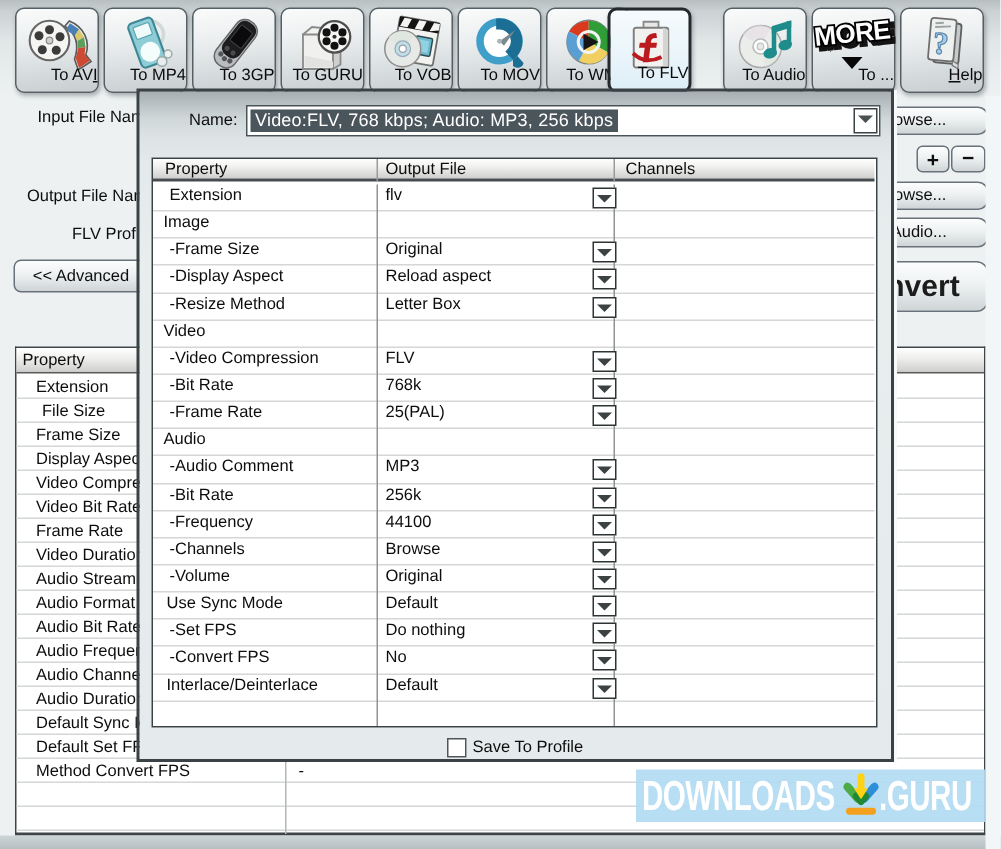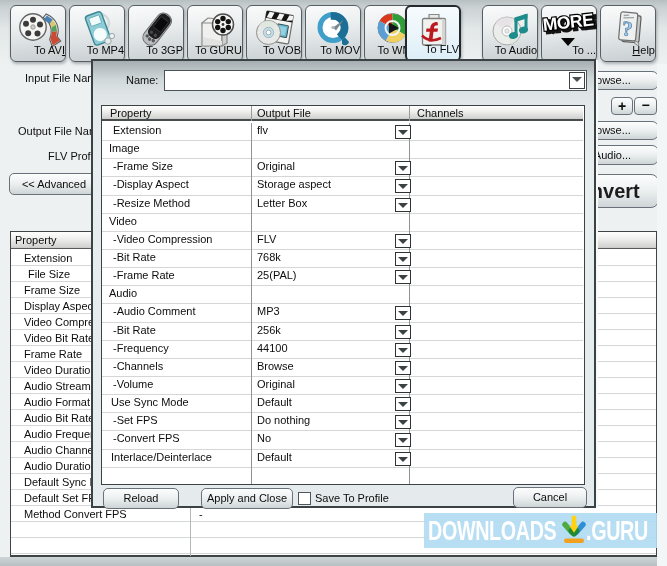--- a/index.html
+++ b/index.html
@@ -226,20 +226,21 @@
 <div class="t" style="left:13px;top:276px">Method Convert FPS</div>
   <div class="vl" style="left:179px;top:18px;height:306px"></div>
   <div class="t" style="left:188px;top:276px">-</div>
 </div>
 <div class="abs" style="left:0;top:557px;width:667px;height:9px;background:linear-gradient(#ced5d7,#b6bfc2)"></div>
 
 <div class="abs" id="dialog" style="left:91px;top:59px;width:505px;height:449px;border:2px solid #3a4246;background:linear-gradient(#a6aeb1 0px,#bdc5c8 10px,#cfd7d9 18px,#dde3e5 30px,#e4eaeb 48px,#e8edee 110px,#e5eaec 449px)">
 
   <div class="t" style="left:33px;top:13px">Name:</div>
   <div class="abs" style="left:71px;top:9px;width:423px;height:21px;background:#fff;border:1px solid #4a5458">
+    <div class="abs" style="left:2px;top:2px;height:15px;background:#4b555c;color:#fff;font-size:12px;letter-spacing:0.15px;line-height:15px;padding:0 3px;white-space:nowrap">Video:FLV, 768 kbps; Audio: MP3, 256 kbps</div>
     <div class="abs" style="right:1px;top:1px;width:16px;height:17px;background:#fff;border:1.5px solid #3a4246">
       <div class="abs" style="left:2px;top:4px;border-left:5.5px solid transparent;border-right:5.5px solid transparent;border-top:5.5px solid #4a5052"></div>
     </div>
   </div>
 
   <div class="abs" id="dtable" style="left:8px;top:44px;width:484px;height:380px;border:1.5px solid #3a4246;background:#fff">
     <div class="abs hdr" style="left:0;top:0;width:481px;height:15px;border-bottom:2px solid #474d4f">
       <div class="t" style="left:8px;top:1px">Property</div>
       <div class="t" style="left:155px;top:1px">Output File</div>
       <div class="t" style="left:315px;top:1px">Channels</div>
@@ -266,21 +267,21 @@
 <div class="hl" style="left:0;top:343px;width:481px;background:#d6d6d6"></div>
 <div class="hl" style="left:0;top:361px;width:481px;background:#d6d6d6"></div>
     <div class="t" style="left:11px;top:18px">Extension</div>
 <div class="t" style="left:155px;top:18px">flv</div>
 <div class="dd" style="left:293px;top:19px"></div>
 <div class="t" style="left:7px;top:36px">Image</div>
 <div class="t" style="left:11px;top:54px">-Frame Size</div>
 <div class="t" style="left:155px;top:54px">Original</div>
 <div class="dd" style="left:293px;top:55px"></div>
 <div class="t" style="left:11px;top:72px">-Display Aspect</div>
-<div class="t" style="left:155px;top:72px">Storage aspect</div>
+<div class="t" style="left:155px;top:72px">Reload aspect</div>
 <div class="dd" style="left:293px;top:73px"></div>
 <div class="t" style="left:11px;top:91px">-Resize Method</div>
 <div class="t" style="left:155px;top:91px">Letter Box</div>
 <div class="dd" style="left:293px;top:92px"></div>
 <div class="t" style="left:7px;top:109px">Video</div>
 <div class="t" style="left:11px;top:127px">-Video Compression</div>
 <div class="t" style="left:155px;top:127px">FLV</div>
 <div class="dd" style="left:293px;top:128px"></div>
 <div class="t" style="left:11px;top:145px">-Bit Rate</div>
 <div class="t" style="left:155px;top:145px">768k</div>
@@ -313,25 +314,22 @@
 <div class="t" style="left:11px;top:326px">-Convert FPS</div>
 <div class="t" style="left:155px;top:326px">No</div>
 <div class="dd" style="left:293px;top:327px"></div>
 <div class="t" style="left:9px;top:345px">Interlace/Deinterlace</div>
 <div class="t" style="left:155px;top:345px">Default</div>
 <div class="dd" style="left:293px;top:346px"></div>
     <div class="vl" style="left:149px;top:17px;height:361px;background:#8e9496"></div>
     <div class="vl" style="left:307px;top:17px;height:361px;background:#8e9496"></div>
   </div>
 
-  <div class="btn" style="left:10px;top:427px;width:76px;height:21px;line-height:19px">Reload</div>
-  <div class="btn" style="left:108px;top:427px;width:92px;height:21px;line-height:19px">Apply and Close</div>
   <div class="abs" style="left:205px;top:431px;width:13px;height:13px;background:#fff;border:1px solid #4e5659"></div>
   <div class="t" style="left:222px;top:431px">Save To Profile</div>
-  <div class="btn" style="left:420px;top:426px;width:74px;height:21px;line-height:19px">Cancel</div>
 </div>
 <div class="abs" style="left:596px;top:60px;width:2px;height:448px;background:#f8fafa"></div>
 <div class="abs" style="left:657px;top:64px;width:10px;height:502px;background:#f3f6f7"></div>
 
 <div class="abs" id="wmark" style="left:424px;top:513px;width:233px;height:35px;background:rgba(177,219,242,0.92)">
   <div class="abs" style="left:4px;top:3px;font-size:28px;font-weight:bold;color:#fff;letter-spacing:-0.5px;transform:scaleX(0.705);transform-origin:0 0;line-height:29px">DOWNLOADS</div>
   <div class="abs" style="left:162px;top:3px;font-size:28px;font-weight:bold;color:#fff;letter-spacing:-0.5px;transform:scaleX(0.705);transform-origin:0 0;line-height:29px">.GURU</div>
   <svg class="abs" style="left:138px;top:2px" width="24" height="30" viewBox="0 0 24 30">
     <path d="M3,9.5 L10,17.5" stroke="#4cab44" stroke-width="5.5" stroke-linecap="round" fill="none"></path>
     <path d="M21,9.5 L14,17.5" stroke="#2e8fd8" stroke-width="5.5" stroke-linecap="round" fill="none"></path>

